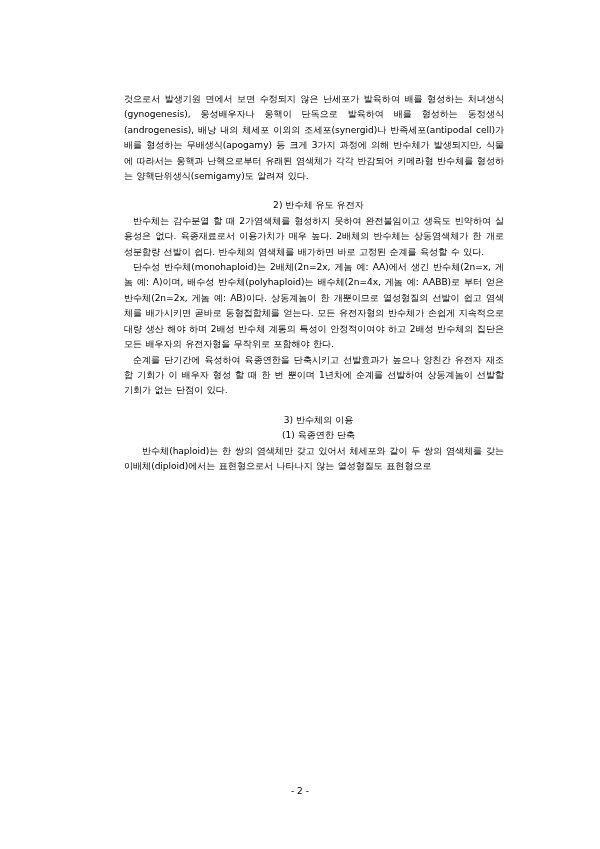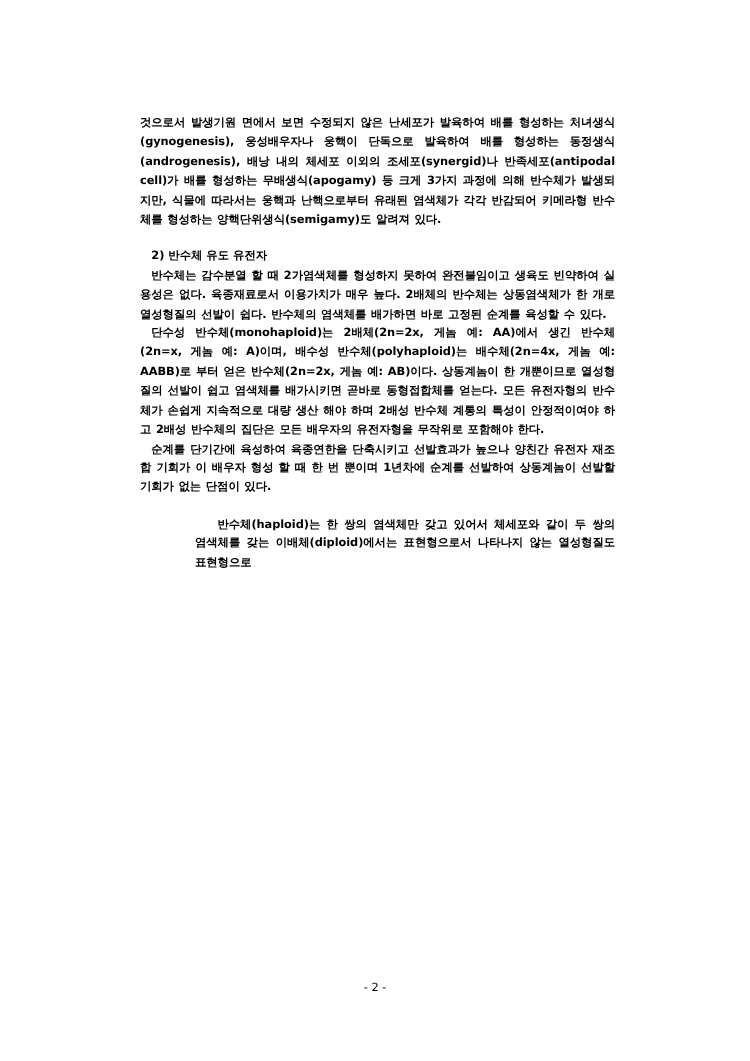--- a/index.html
+++ b/index.html
@@ -14,49 +14,48 @@
   .page {
     position: relative;
     width: 600px;
     height: 849px;
     background: #ffffff;
     box-sizing: border-box;
     overflow: hidden;
   }
   .content {
     position: absolute;
-    left: 112px;
+    left: 124px;
     top: 92px;
     width: 380px;
-    font-weight: bold;
   }
   .para {
     font-size: 9.1px;
     line-height: 15.4px;
     text-align: justify;
     text-justify: inter-character;
     margin: 0;
     letter-spacing: -0.05px;
     word-spacing: 0.6px;
   }
   .para.indent {
     text-indent: 9px;
   }
   .para.indent2 {
     text-indent: 18px;
-    margin-left: 44px;
   }
   .gap-md {
     height: 14px;
   }
   .heading {
     font-size: 9.1px;
     line-height: 15.4px;
     margin: 0;
     text-indent: 9px;
+    text-align: center;
   }
   .footer {
     position: absolute;
     left: 0;
     top: 786px;
     width: 600px;
     text-align: center;
     font-size: 9px;
     color: #000000;
   }
@@ -66,30 +65,32 @@
 
 <div class="page">
   <div class="content">
 
     <p class="para">것으로서  발생기원  면에서  보면  수정되지  않은  난세포가  발육하여  배를  형성하는 처녀생식(gynogenesis), 웅성배우자나 웅핵이 단독으로 발육하여 배를 형성하는 동정생식(androgenesis),  배낭  내의  체세포  이외의  조세포(synergid)나  반족세포(antipodal cell)가  배를  형성하는 무배생식(apogamy) 등 크게 3가지 과정에 의해 반수체가 발생되지만, 식물에 따라서는 웅핵과 난핵으로부터 유래된 염색체가 각각 반감되어 키메라형  반수체를 형성하는 양핵단위생식(semigamy)도 알려져  있다.</p>
 
     <div class="gap-md"></div>
 
     <p class="heading">2) 반수체 유도 유전자</p>
 
-    <p class="para indent">반수체는 감수분열 할 때  2가염색체를 형성하지  못하여  완전불임이고 생육도 빈약하여  실용성은  없다.  육종재료로서  이용가치가  매우  높다.  2배체의  반수체는  상동염색체가  한  개로  열성형질의  선발이  쉽다.  반수체의  염색체를  배가하면  바로  고정된  순계를  육성할  수  있다.</p>
+    <p class="para indent">반수체는 감수분열 할 때  2가염색체를 형성하지  못하여  완전불임이고 생육도 빈약하여  실용성은  없다.  육종재료로서  이용가치가  매우  높다.  2배체의  반수체는  상동염색체가  한  개로  성분함량  선발이  쉽다.  반수체의  염색체를  배가하면  바로  고정된  순계를  육성할  수  있다.</p>
 
     <p class="para indent">단수성  반수체(monohaploid)는    2배체(2n=2x,  게놈  예:  AA)에서    생긴  반수체(2n=x, 게놈  예: A)이며, 배수성  반수체(polyhaploid)는  배수체(2n=4x, 게놈  예: AABB)로  부터  얻은  반수체(2n=2x,  게놈  예:  AB)이다.  상동계놈이  한  개뿐이므로 열성형질의  선발이  쉽고  염색체를  배가시키면  곧바로  동형접합체를  얻는다.    모든 유전자형의  반수체가  손쉽게  지속적으로  대량  생산  해야  하며  2배성  반수체  계통의 특성이  안정적이여야  하고  2배성  반수체의  집단은  모든  배우자의  유전자형을  무작위로  포함해야  한다.</p>
 
     <p class="para indent">순계를  단기간에  육성하여  육종연한을  단축시키고  선발효과가  높으나  양친간  유전자  재조합  기회가  이  배우자  형성  할  때  한  번  뿐이며  1년차에  순계를  선발하여 상동계놈이  선발할  기회가  없는  단점이  있다.</p>
 
 
 
     <div class="gap-md"></div>
 
+    <p class="heading">3) 반수체의 이용</p>
 
+    <p class="heading">(1) 육종연한 단축</p>
 
     <p class="para indent2">반수체(haploid)는  한  쌍의  염색체만  갖고  있어서  체세포와  같이  두  쌍의  염색체를  갖는 이배체(diploid)에서는 표현형으로서  나타나지  않는  열성형질도  표현형으로</p>
 
   </div>
 
   <div class="footer">- 2 -</div>
 </div>
 
 </body></html>

